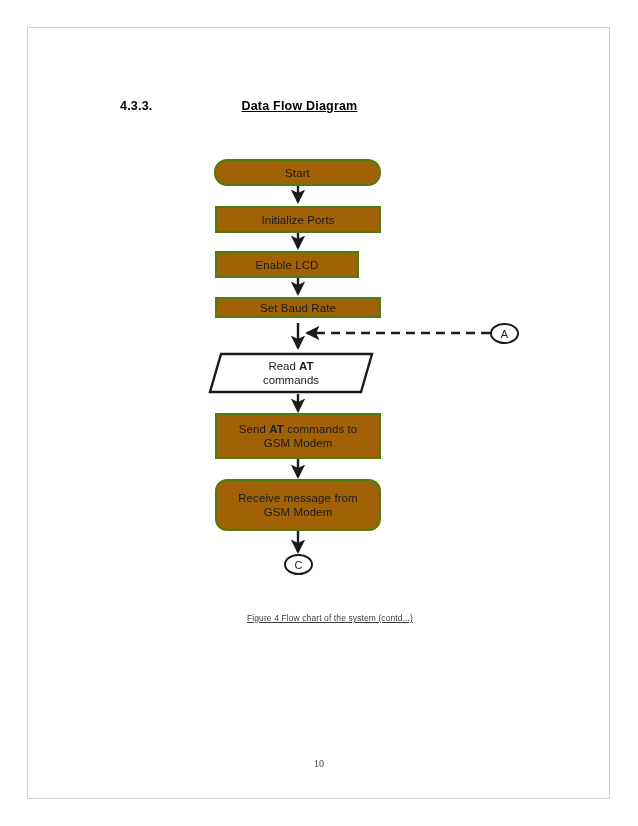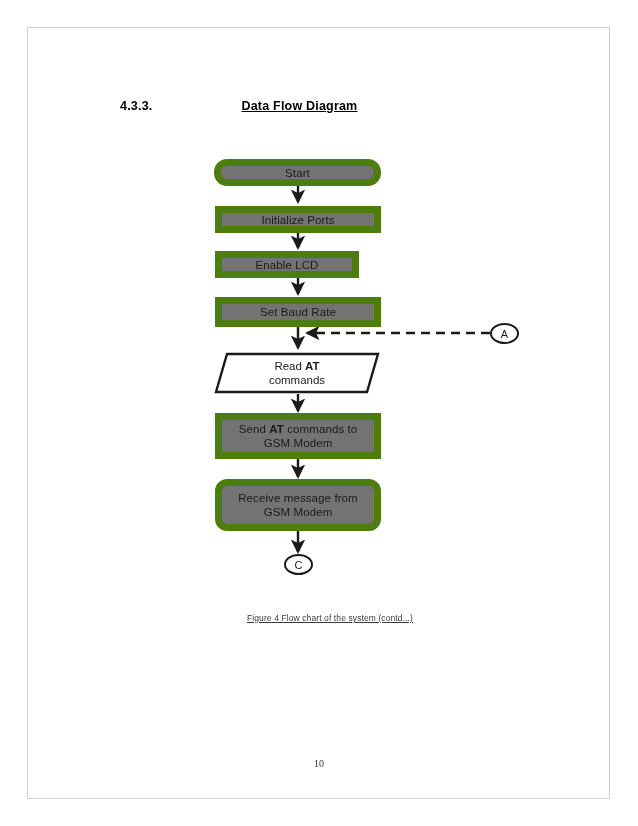--- a/index.html
+++ b/index.html
@@ -57,22 +57,22 @@
     width: 583px;
     height: 772px;
     pointer-events: none;
   }
   #flow .node {
     pointer-events: auto;
   }
   .node {
     position: absolute;
     box-sizing: border-box;
-    border: 7px solid #4d7c0f;
-    background: #737373;
+    border: 2px solid #4d7c0f;
+    background: #a16207;
     display: flex;
     align-items: center;
     justify-content: center;
     text-align: center;
     color: #1b1b1b;
     font-size: 11.5px;
     line-height: 14px;
     letter-spacing: 0.1px;
   }
   .node.rounded { border-radius: 13px; }
@@ -178,25 +178,25 @@
     </div>
 
     <div class="node" style="left:187px; top:178px; width:166px; height:27px;">
       <span class="txt">Initialize Ports</span>
     </div>
 
     <div class="node" style="left:187px; top:223px; width:144px; height:27px;">
       <span class="txt">Enable LCD</span>
     </div>
 
-    <div class="node" style="left:187px; top:269px; width:166px; height:30px;">
+    <div class="node" style="left:187px; top:269px; width:166px; height:21px;">
       <span class="txt">Set Baud Rate</span>
     </div>
 
-    <div class="para-wrap" style="left:186px; top:324px; width:166px; height:42px;">
+    <div class="para-wrap" style="left:180px; top:324px; width:166px; height:42px;">
       <svg width="166" height="42" viewBox="0 0 166 42">
         <polygon points="13,2 164,2 153,40 2,40" fill="#ffffff" stroke="#1b1b1b" stroke-width="2.4"></polygon>
       </svg>
       <div class="para-label">
         <span>
           <span>Read </span><b>AT</b><br>
           <span>commands</span>
         </span>
       </div>
     </div>

